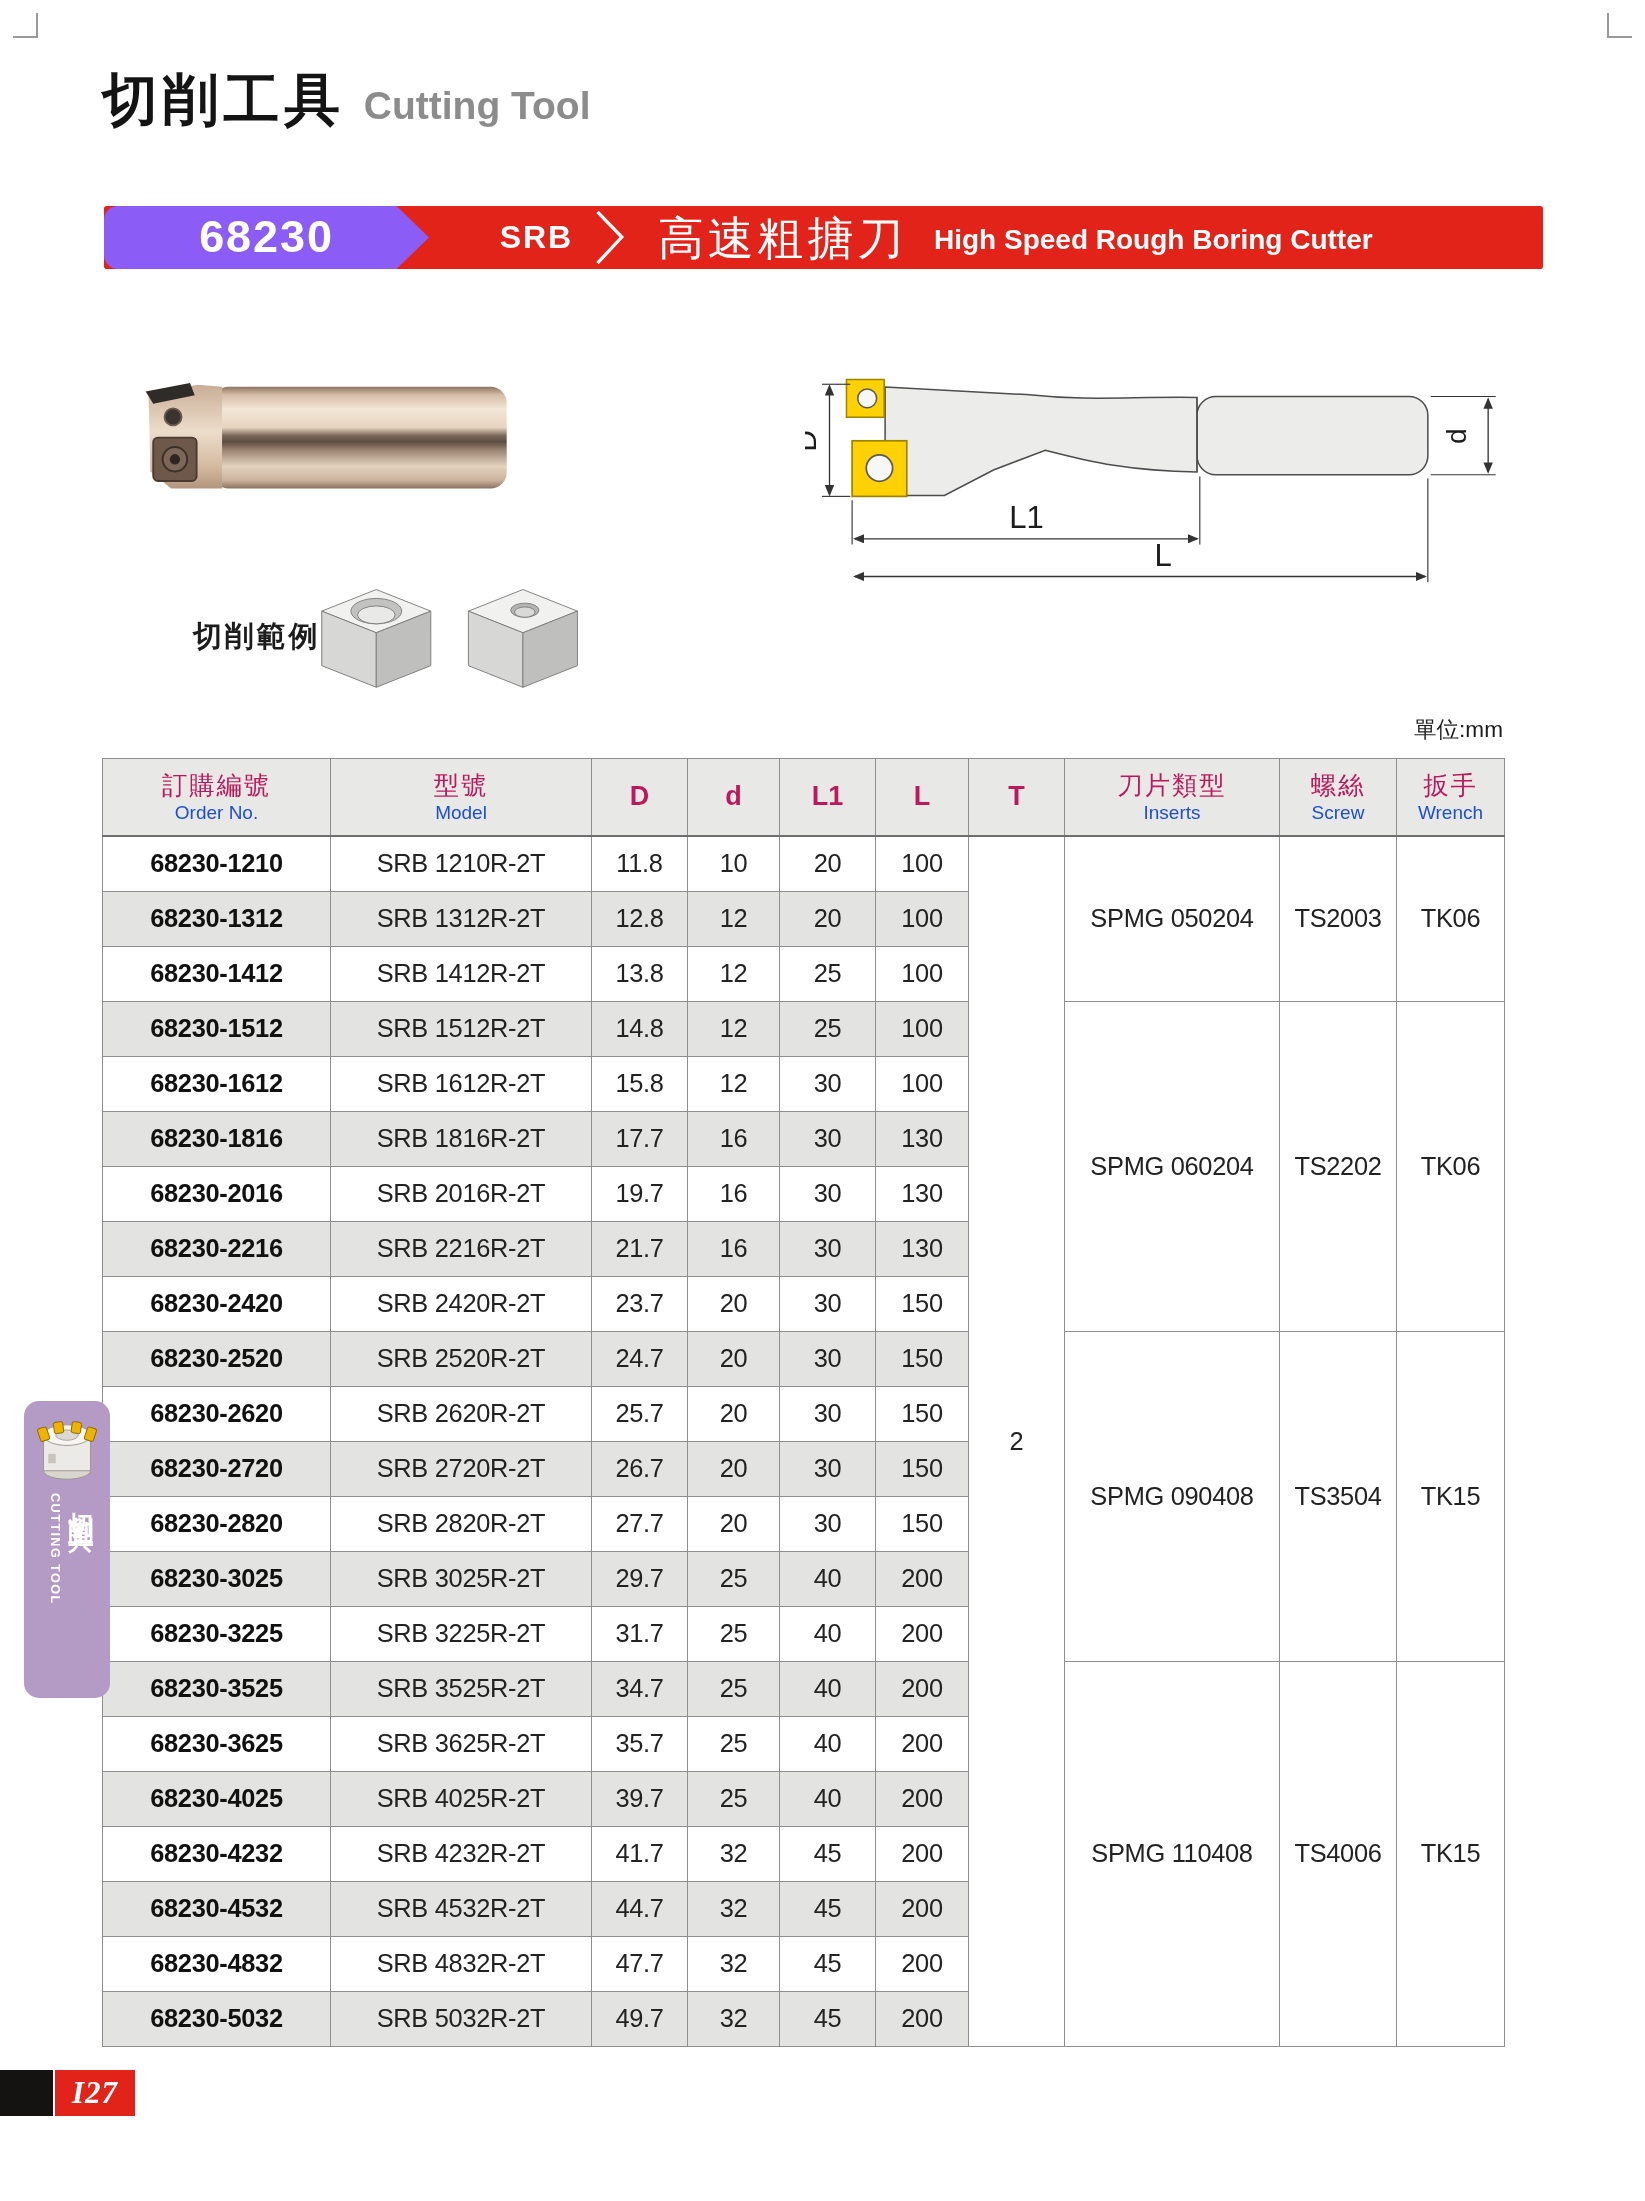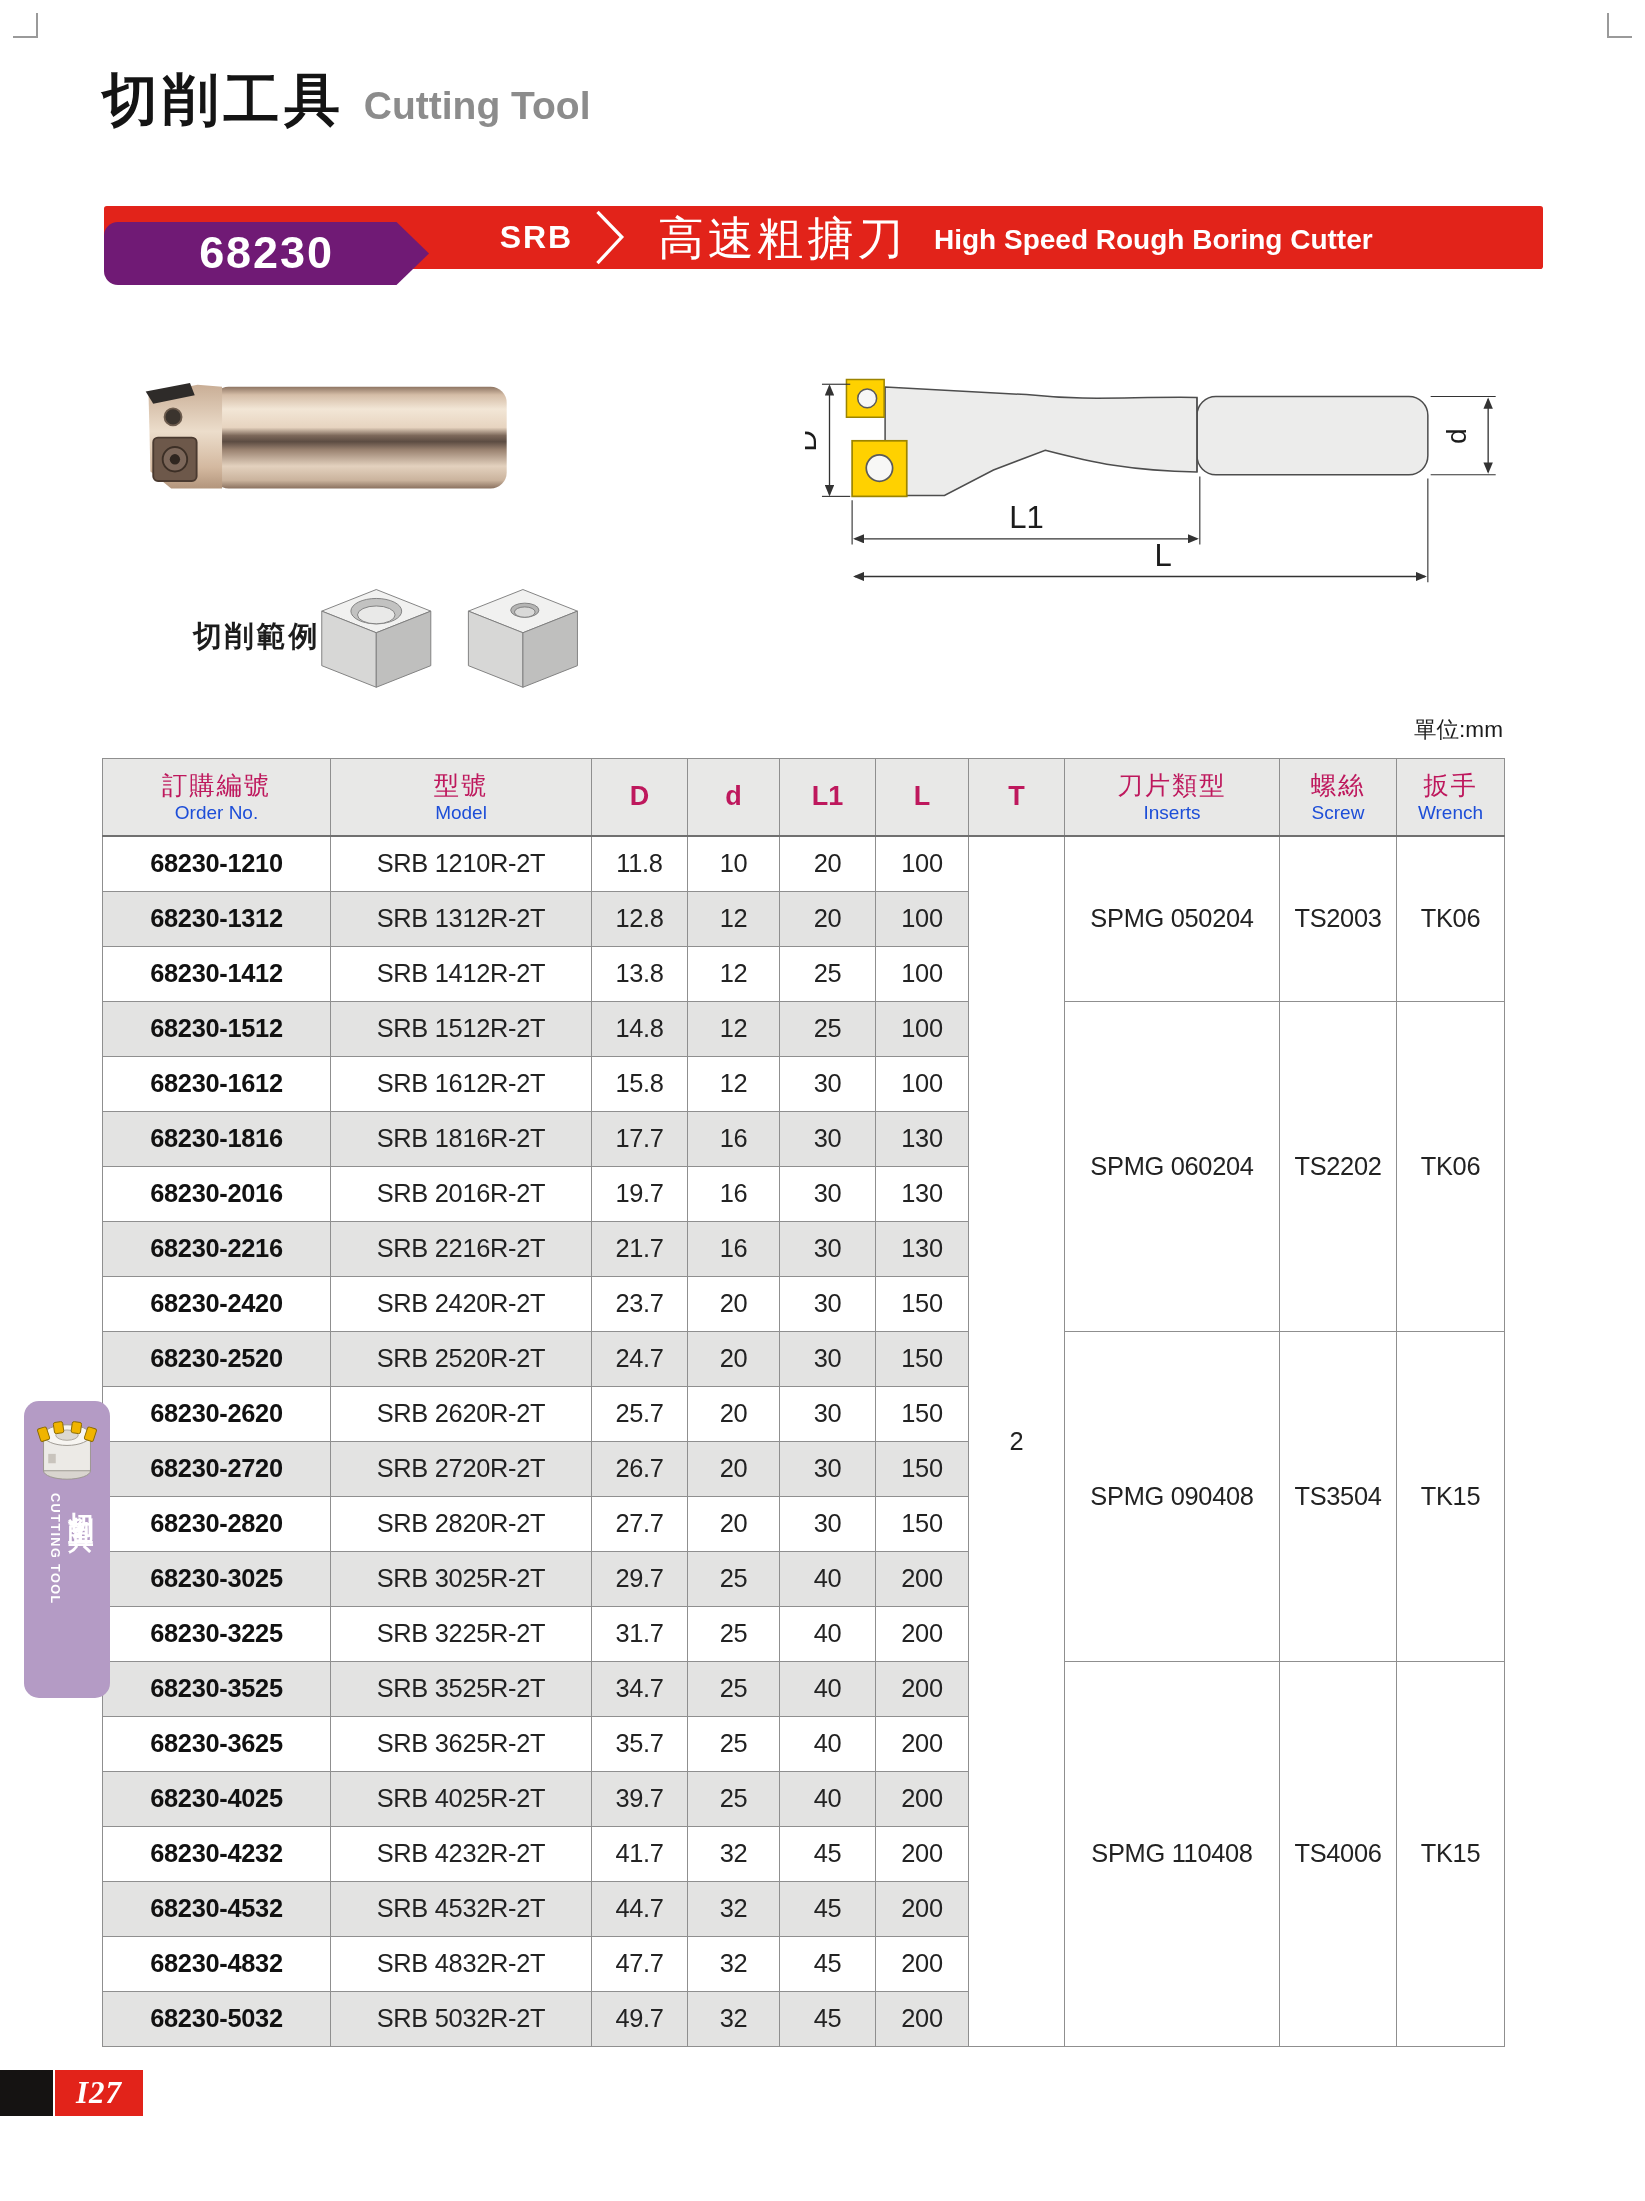--- a/index.html
+++ b/index.html
@@ -7,21 +7,21 @@
        font-family:"Liberation Sans","DejaVu Sans",sans-serif;color:#222;}
   .abs{position:absolute;}
   
   .crop{position:absolute;background:#9a9a9a;}
   
   .title-row{left:102px;top:72px;display:flex;align-items:flex-end;gap:19px;}
   .title-zh{font-size:56px;font-weight:bold;color:#141414;letter-spacing:4.7px;line-height:1;}
   .title-en{font-size:39px;font-weight:bold;color:#8c8c8c;line-height:1;padding-bottom:2.8px;}
   
   .banner{left:104px;top:206px;width:1439px;height:63px;background:#e2231a;border-radius:2.8px;}
-  .banner-code{position:absolute;left:0;top:16px;width:325px;height:63px;background:#701a75;
+  .banner-code{position:absolute;left:0;top:0;width:325px;height:63px;background:#8b5cf6;
     clip-path:polygon(0 0,90% 0,100% 50%,90% 100%,0 100%);border-radius:14px 0 0 14px;
     color:#fff;font-size:45px;font-weight:bold;text-align:center;line-height:62px;
     letter-spacing:1.9px;padding-right:0;box-sizing:border-box;}
   .banner-code span{display:inline-block;width:292px;}
   .banner-series{position:absolute;left:347px;top:0;width:122px;height:63px;color:#fff;
     font-size:32px;font-weight:bold;text-align:right;line-height:63px;letter-spacing:1.9px;}
   .banner-chev{position:absolute;left:486px;top:0.9px;}
   .banner-names{position:absolute;left:554px;top:0;height:63px;display:flex;align-items:center;color:#fff;}
   .banner-zh{font-size:46px;font-weight:normal;letter-spacing:3.8px;line-height:1;text-align:right;}
   .banner-en{font-size:28px;font-weight:bold;margin-left:27px;line-height:1;position:relative;top:2.8px;}
@@ -45,21 +45,21 @@
   .spec-table td.tcol,.spec-table td.gcell{background:#fff;font-size:25.4px;}
   
   .side-tab{left:23.5px;top:1401px;width:86px;height:297px;background:#b49bc5;border-radius:15px;}
   .side-thumb{position:absolute;left:13px;top:15px;}
   .side-zh{position:absolute;left:45px;top:90px;writing-mode:vertical-rl;color:#fff;
     font-size:25.4px;font-weight:bold;letter-spacing:5.6px;line-height:1;}
   .side-en{position:absolute;left:24.5px;top:92px;writing-mode:vertical-rl;color:#fff;
     font-size:12.7px;font-weight:bold;letter-spacing:1.4px;line-height:1;}
   
   .badge-black{left:0;top:2070px;width:53px;height:46px;background:#151312;}
-  .badge-red{left:55px;top:2070px;width:88px;height:46px;background:#e2231a;
+  .badge-red{left:55px;top:2070px;width:80px;height:46px;background:#e2231a;
     color:#fff;text-align:center;line-height:45px;font-size:31px;font-weight:bold;font-style:italic;
     font-family:"Liberation Serif","DejaVu Serif",serif;letter-spacing:0.9px;}
   svg text{font-family:"Liberation Sans","DejaVu Sans",sans-serif;}
 </style>
 </head>
 <body>
 
 <div class="crop" style="left:13px;top:36px;width:24.5px;height:1.9px;"></div>
 <div class="crop" style="left:36px;top:13px;width:1.9px;height:24.5px;"></div>
 <div class="crop" style="left:1607px;top:36px;width:24.5px;height:1.9px;"></div>

